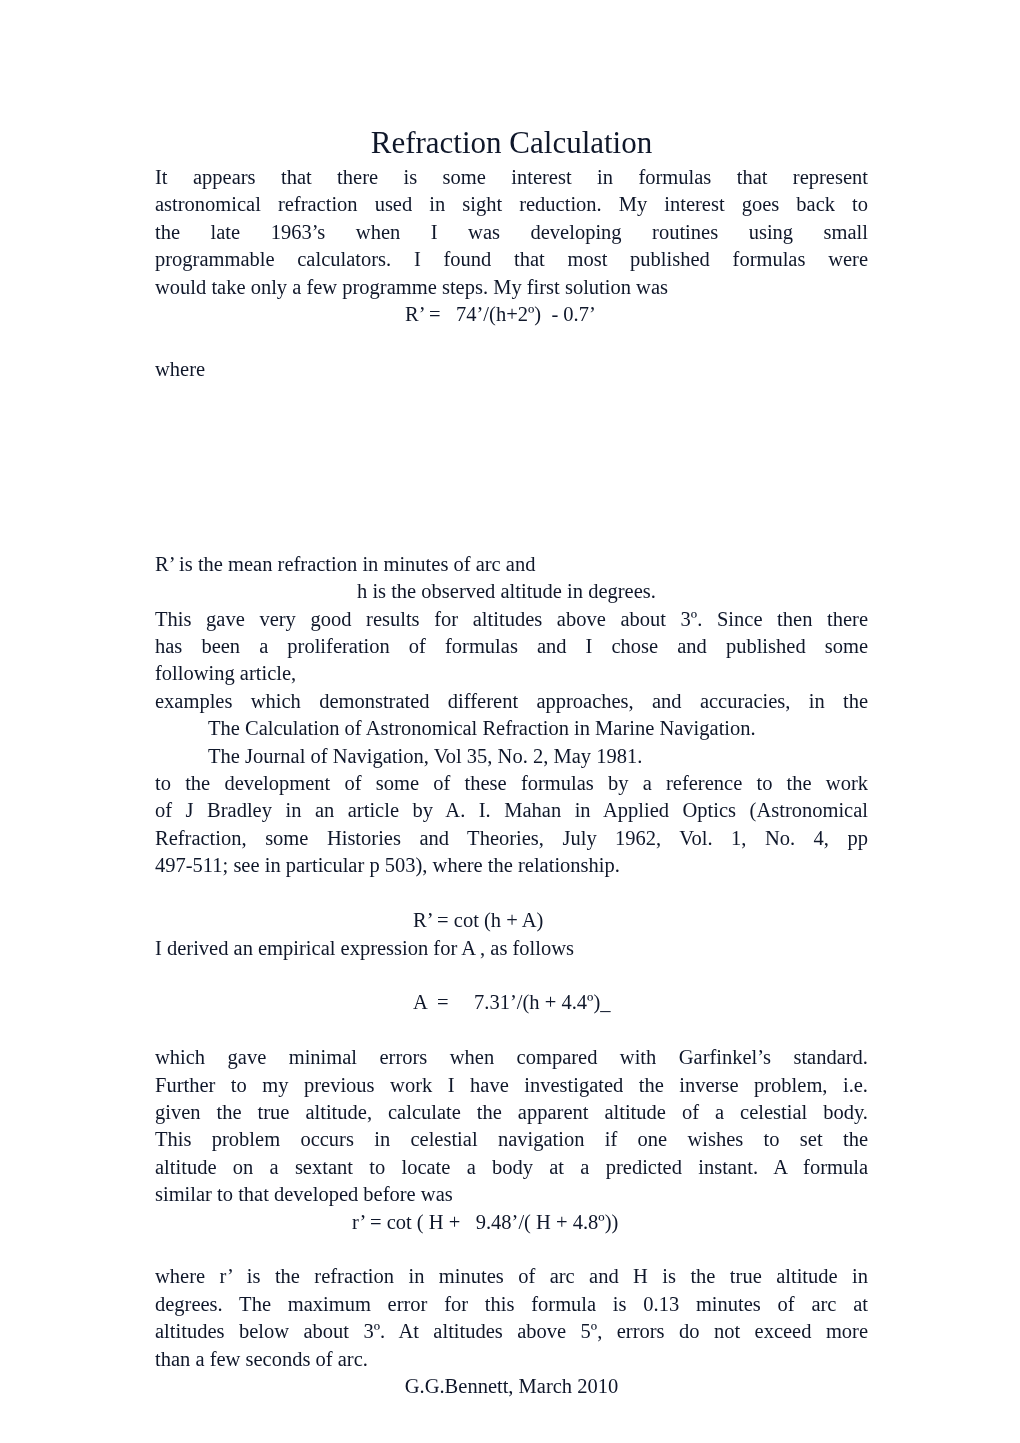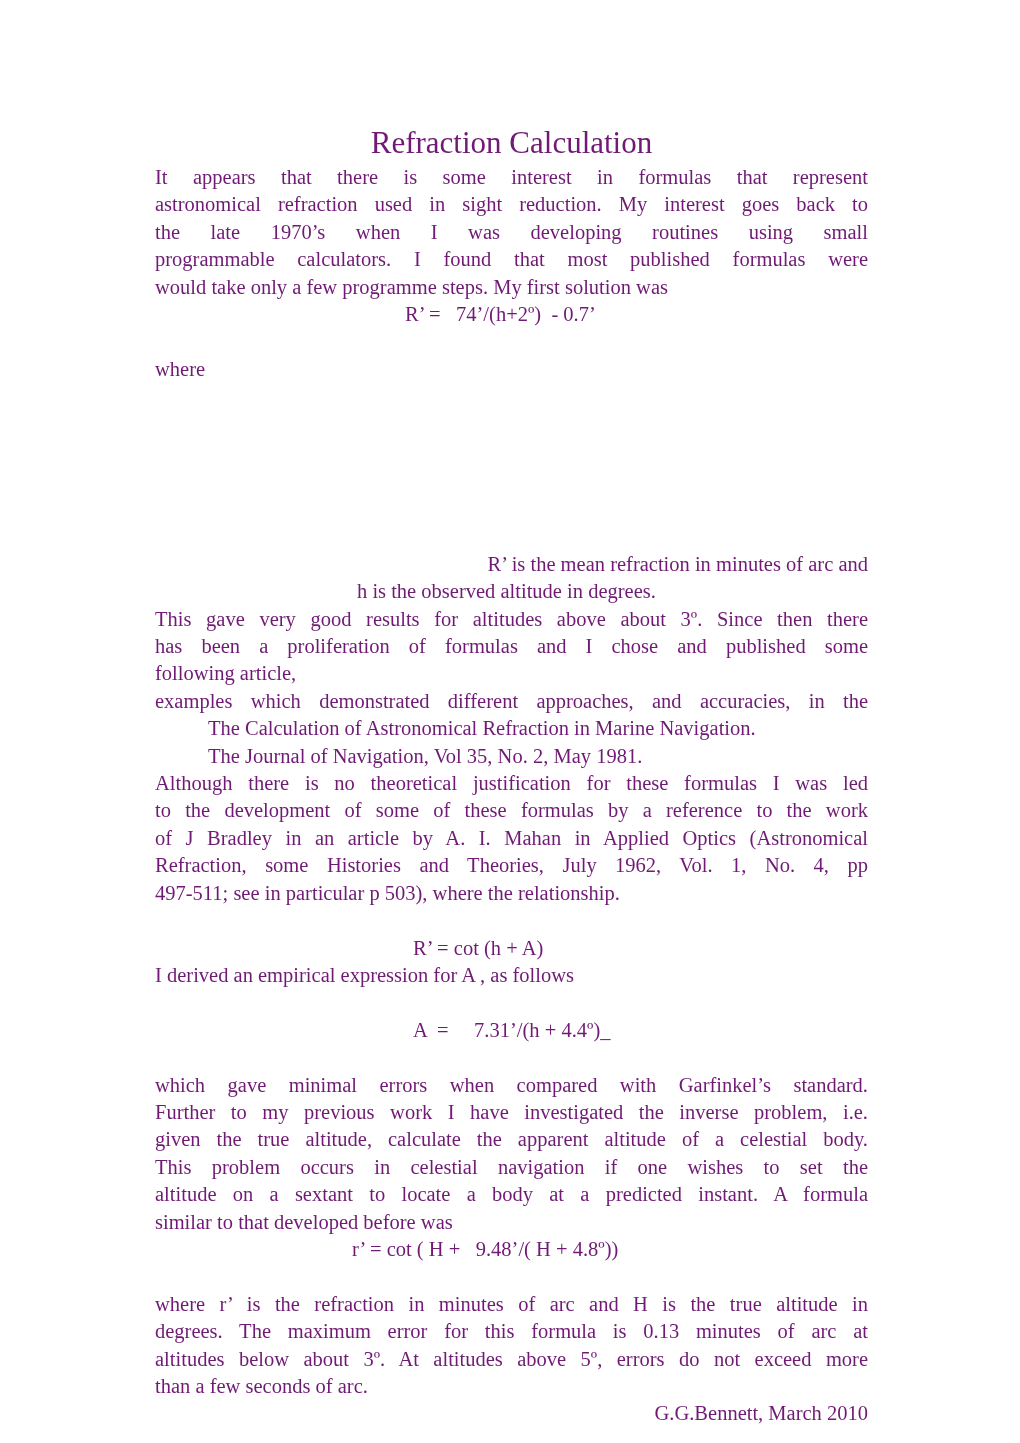--- a/index.html
+++ b/index.html
@@ -5,21 +5,21 @@
   html, body {
     margin: 0;
     padding: 0;
     background: #ffffff;
   }
   .page {
     position: relative;
     width: 1020px;
     height: 1443px;
     background: #ffffff;
-    color: #701a75;
+    color: #0f172a;
     font-family: "Liberation Serif", serif;
     overflow: hidden;
   }
   .content {
     position: absolute;
     left: 155px;
     top: 122px;
     width: 713px;
   }
   .title {
@@ -44,36 +44,36 @@
   }
   .formula {
     white-space: pre-wrap;
   }
   .f-center1 { padding-left: 250px; }
   .f-center2 { padding-left: 258px; }
   .f-center3 { padding-left: 197px; }
   .ref { padding-left: 53px; }
   .where-row { display: flex; flex-direction: column; }
   .where-row .w-label { width: 195px; flex: 0 0 195px; }
-  .where-row .w-text { flex: 1; text-align: right; }
+  .where-row .w-text { flex: 1; }
   .indent-202 { padding-left: 202px; }
   .spacer { height: 27.4px; }
-  .sig { text-align: right; }
+  .sig { text-align: center; }
 </style>
 </head>
 <body>
 
 <div class="page">
   <div class="content">
 
     <h1 class="title">Refraction Calculation</h1>
 
     <div class="line just">It appears that there is some interest in formulas that represent</div>
     <div class="line just">astronomical refraction used in sight reduction. My interest goes back to</div>
-    <div class="line just">the late 1970’s when I was developing routines using small</div>
+    <div class="line just">the late 1963’s when I was developing routines using small</div>
     <div class="line just">programmable calculators. I found that most published formulas were</div>
     <div class="line last">would take only a few programme steps. My first solution was</div>
 
     <div class="line formula f-center1">R’ =   74’/(h+2º)  - 0.7’</div>
 
     <div class="spacer"></div>
 
     <div class="line where-row">
       <span class="w-label">where</span>
       <span class="w-text">R’ is the mean refraction in minutes of arc and</span>
@@ -81,21 +81,20 @@
     <div class="line indent-202">h is the observed altitude  in degrees.</div>
 
     <div class="line just">This gave very good results for altitudes above about 3º. Since then there</div>
     <div class="line just">has been a proliferation of formulas and I chose and published some</div>
     <div class="line last">following article,</div>
     <div class="line just">examples which demonstrated different approaches, and accuracies, in the</div>
 
     <div class="line ref">The Calculation of Astronomical Refraction in Marine Navigation.</div>
     <div class="line ref">The Journal of Navigation, Vol 35, No. 2, May 1981.</div>
 
-    <div class="line just">Although there is no theoretical justification for these formulas I was led</div>
     <div class="line just">to the development of some of these formulas by a reference to the work</div>
     <div class="line just">of J Bradley in an article by A. I. Mahan in Applied Optics (Astronomical</div>
     <div class="line just">Refraction, some Histories and Theories, July 1962, Vol. 1, No. 4,  pp</div>
     <div class="line last">497-511; see in particular p 503), where the relationship.</div>
 
     <div class="spacer"></div>
 
     <div class="line formula f-center2">R’ = cot (h + A)</div>
 
     <div class="line last">I derived an empirical expression for A , as follows</div>

